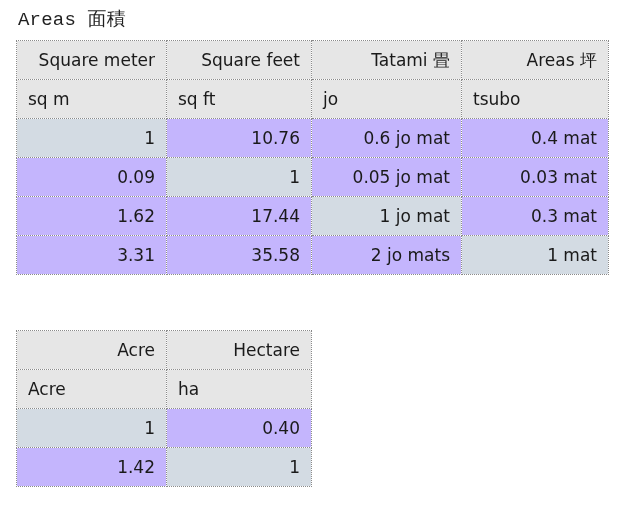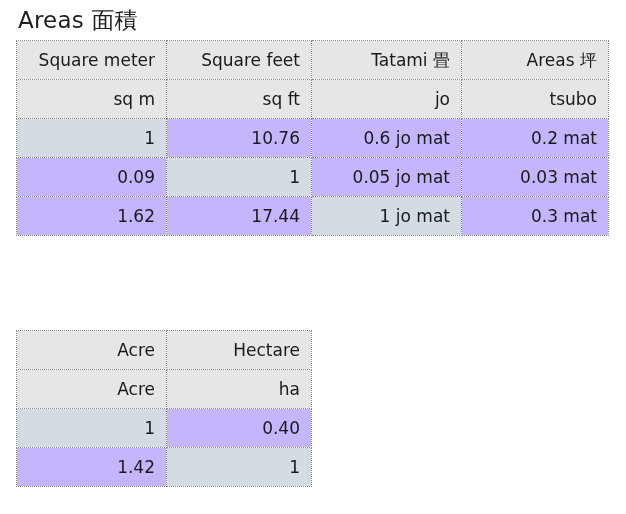--- a/index.html
+++ b/index.html
@@ -13,25 +13,26 @@
     font-family: "DejaVu Sans", "Liberation Sans", sans-serif;
     color: #1a1a1a;
     position: relative;
     overflow: hidden;
   }
 
   #page-title {
     position: absolute;
     left: 18px;
     top: 7px;
-    font-size: 23px;
+    font-size: 19px;
     line-height: 26px;
     color: #1f1f1f;
     white-space: nowrap;
     letter-spacing: 0.2px;
+    font-family: Liberation Mono, monospace;
   }
 
   .conv-table {
     position: absolute;
     border-collapse: collapse;
     table-layout: fixed;
     border-spacing: 0;
   }
 
   #areas-table {
@@ -59,21 +60,21 @@
     overflow: hidden;
   }
 
   .conv-table tr.header-row td {
     background: #e6e6e6;
     text-align: right;
   }
 
   .conv-table tr.unit-row td {
     background: #e6e6e6;
-    text-align: right;
+    text-align: left;
   }
 
   .conv-table tr.data-row td {
     text-align: right;
   }
 
   .conv-table tr.data-row td.hl {
     background: #d3dbe3;
   }
 
@@ -109,33 +110,39 @@
       <tr class="unit-row">
         <td>sq m</td>
         <td>sq ft</td>
         <td>jo</td>
         <td>tsubo</td>
       </tr>
       <tr class="data-row">
         <td class="hl">1</td>
         <td>10.76</td>
         <td>0.6 jo mat</td>
-        <td>0.2 mat</td>
+        <td>0.4 mat</td>
       </tr>
       <tr class="data-row">
         <td>0.09</td>
         <td class="hl">1</td>
         <td>0.05 jo mat</td>
         <td>0.03 mat</td>
       </tr>
       <tr class="data-row">
         <td>1.62</td>
         <td>17.44</td>
         <td class="hl">1 jo mat</td>
         <td>0.3 mat</td>
+      </tr>
+      <tr class="data-row">
+        <td>3.31</td>
+        <td>35.58</td>
+        <td>2 jo mats</td>
+        <td class="hl">1 mat</td>
       </tr>
     </tbody>
 </table>
 
 <table class="conv-table" id="acre-table">
   <colgroup>
     <col class="c0">
       <col class="c1">
   </colgroup>
   <tbody>

